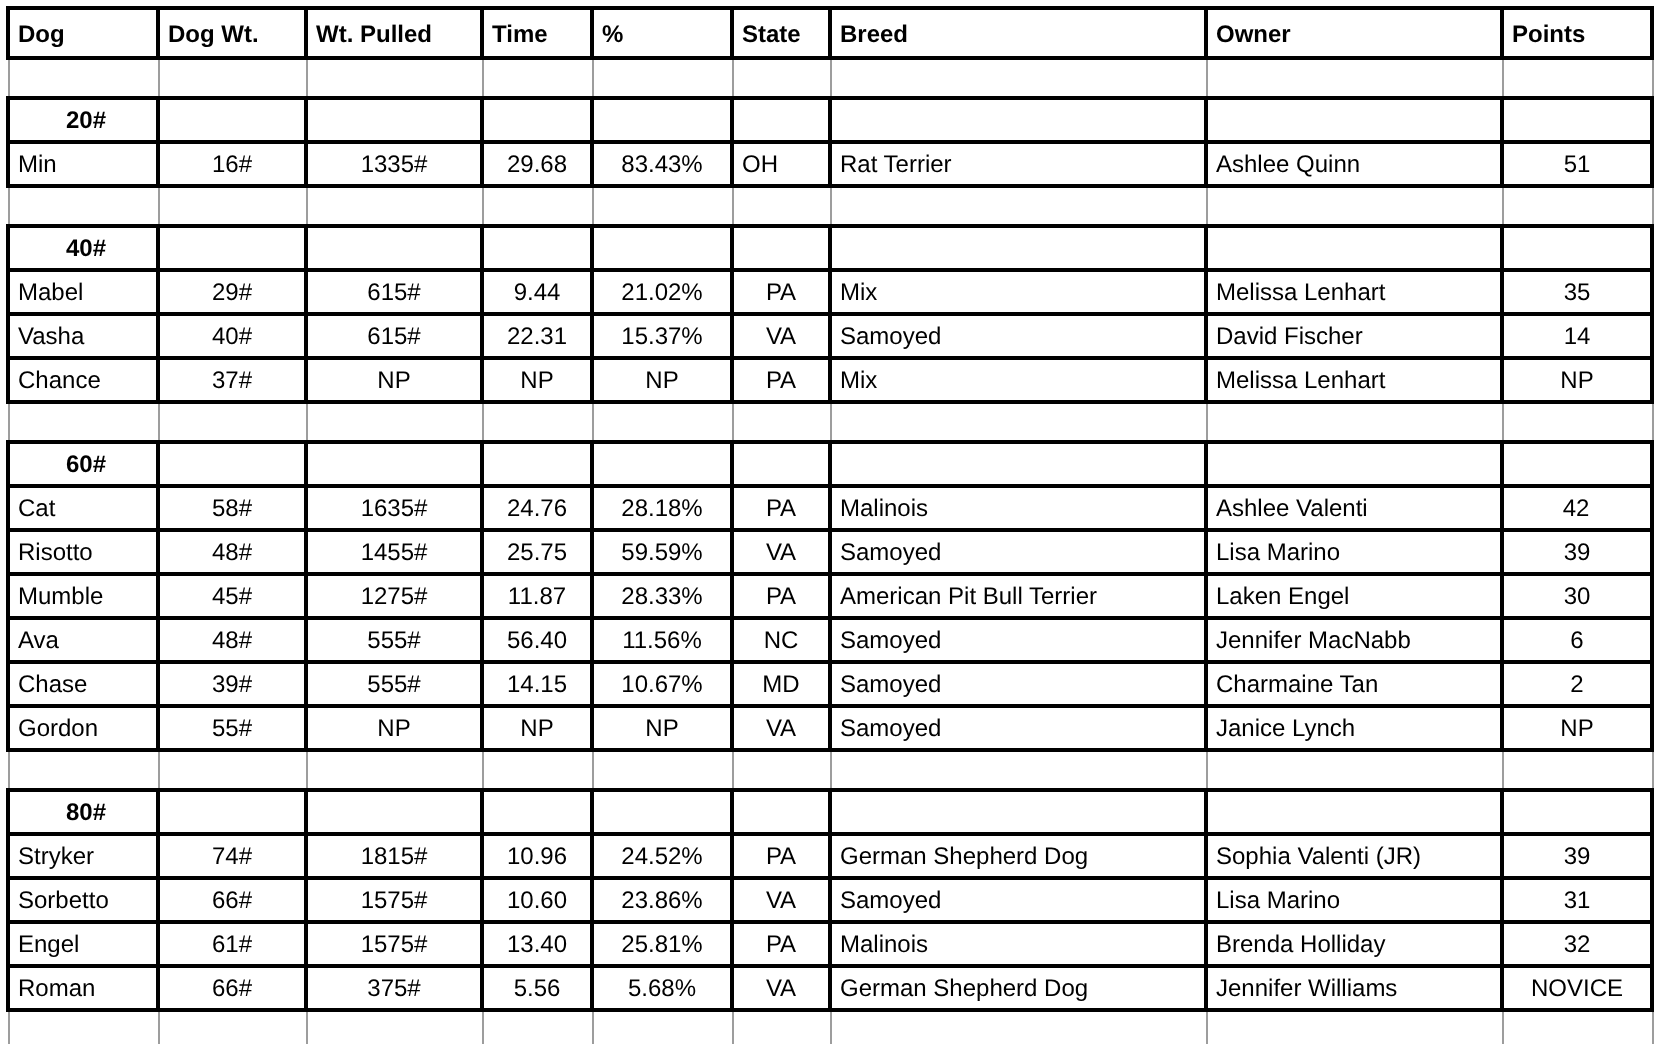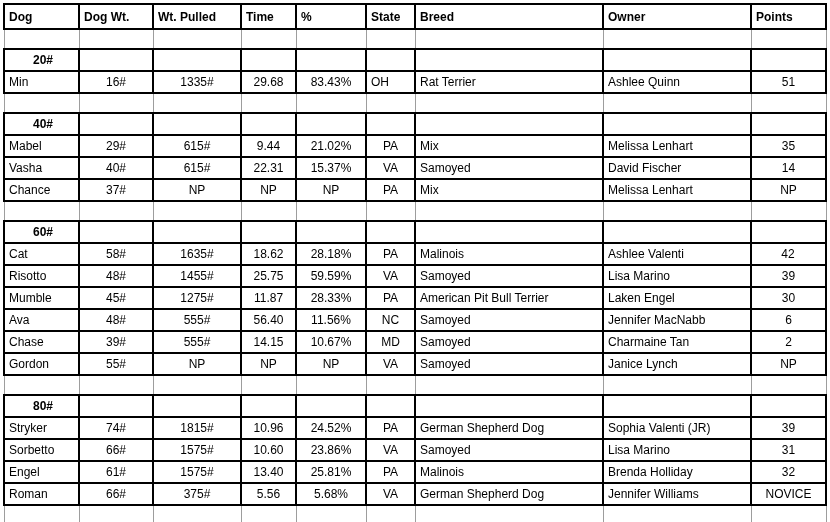--- a/index.html
+++ b/index.html
@@ -208,21 +208,21 @@
           <td></td>
           <td></td>
           <td></td>
           <td></td>
           <td></td>
         </tr>
         <tr class="data">
           <td class="al">Cat</td>
           <td class="ac">58#</td>
           <td class="ac">1635#</td>
-          <td class="ac">18.62</td>
+          <td class="ac">24.76</td>
           <td class="ac">28.18%</td>
           <td class="ac">PA</td>
           <td class="al">Malinois</td>
           <td class="al">Ashlee Valenti</td>
           <td class="ar">42</td>
         </tr>
         <tr class="data">
           <td class="al">Risotto</td>
           <td class="ac">48#</td>
           <td class="ac">1455#</td>

